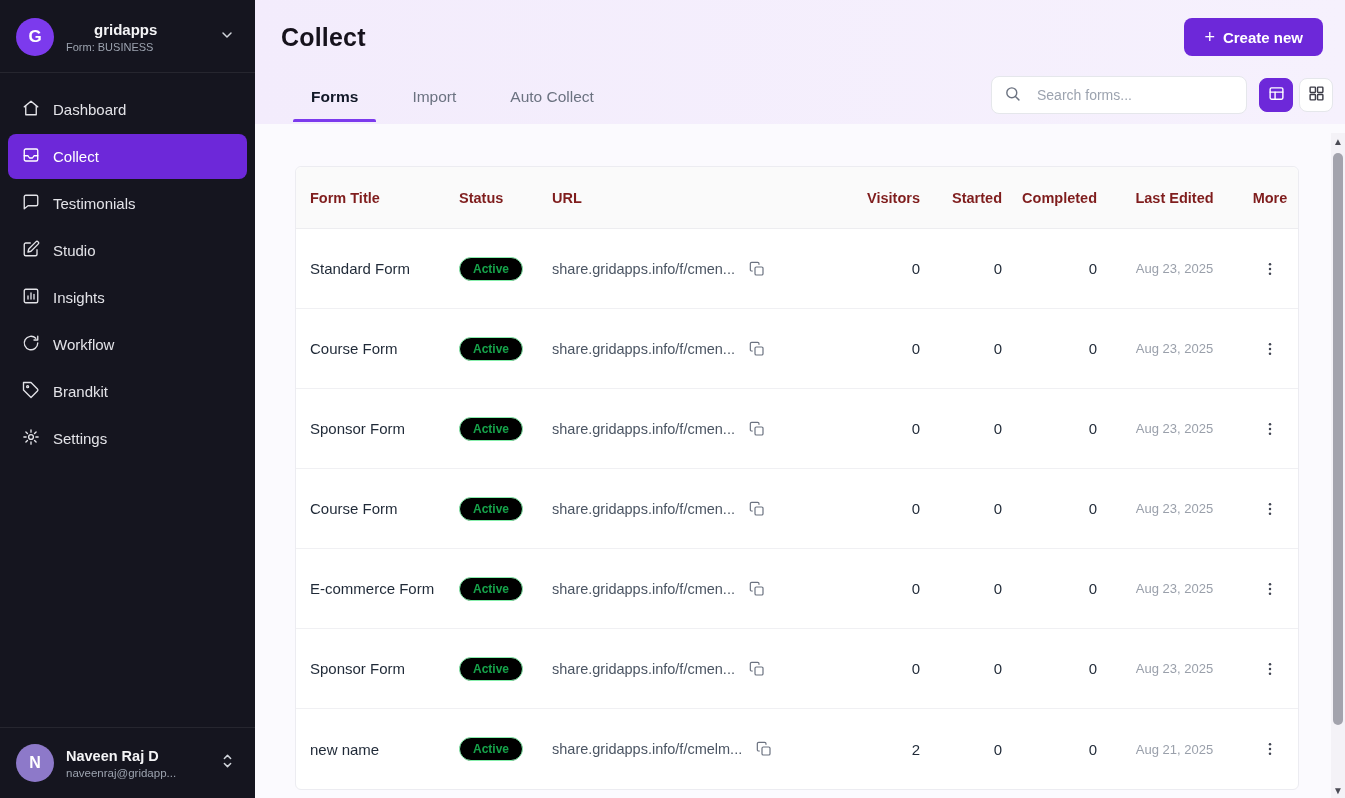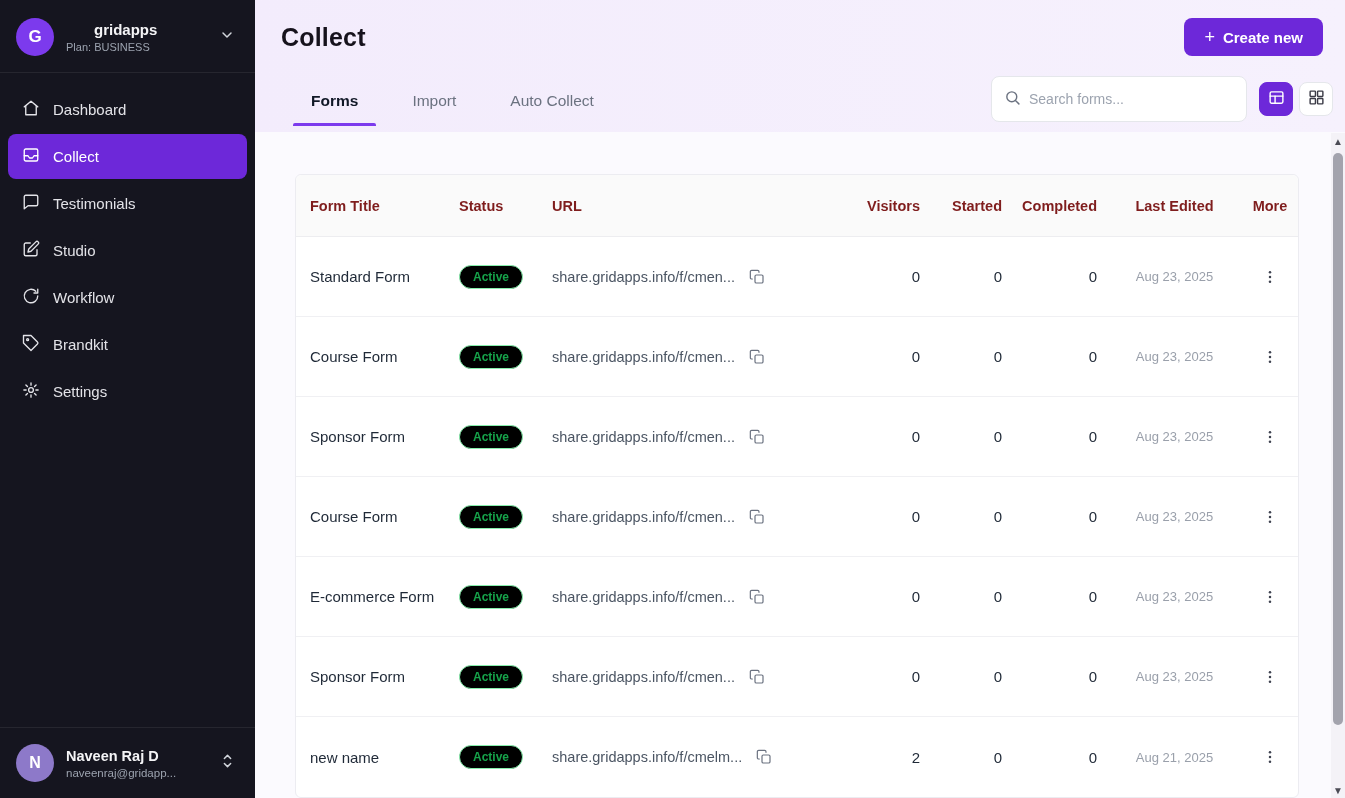--- a/index.html
+++ b/index.html
@@ -51,22 +51,22 @@
   .tabs-row { display:flex; align-items:center; justify-content:space-between;
     padding:6px 12px 0 52px; }
   .tabs { display:flex; gap:46px; }
   .tab { font-size:15.5px; color:#6b7280; padding:10px 4px 16px 4px; cursor:pointer;
     position:relative; }
   .tab.active { color:#111827; font-weight:bold; }
   .tab.active::after { content:""; position:absolute; left:-14px; right:-14px;
     bottom:0; height:3px; background:#7c3aed; border-radius:2px 2px 0 0; }
 
   .tools { display:flex; align-items:center; gap:12px; padding-bottom:10px; }
-  .search-box { display:flex; align-items:center; gap:8px; background:#fff;
-    border:1px solid #e5e7eb; border-radius:8px; padding:0 12px; width:256px; height:46px; }
+  .search-box { display:flex; align-items:center; gap:16px; background:#fff;
+    border:1px solid #e5e7eb; border-radius:8px; padding:0 12px; width:256px; height:38px; }
   .search-box svg { color:#6b7280; flex:0 0 auto; }
   .search-box input { border:none; outline:none; font-size:14px; color:#374151;
     width:100%; background:transparent; font-family:inherit; }
   .search-box input::placeholder { color:#9ca3af; }
   .view-toggle { display:flex; gap:6px; }
   .vt-btn { width:34px; height:34px; border-radius:8px; border:1px solid #e5e7eb;
     background:#fff; display:flex; align-items:center; justify-content:center;
     cursor:pointer; color:#3b3b46; }
   .vt-btn.active { background:#6d28d9; border-color:#6d28d9; color:#fff; }
 
@@ -109,21 +109,21 @@
 </head>
 <body>
 
 <div class="app">
 
   <aside class="sidebar">
     <div class="ws">
       <div class="ws-avatar">G</div>
       <div class="ws-meta">
         <div class="ws-name">gridapps</div>
-        <div class="ws-plan">Plan: BUSINESS</div>
+        <div class="ws-plan">Form: BUSINESS</div>
       </div>
       <span class="ws-chevron">
         <svg width="16" height="16" viewBox="0 0 24 24" fill="none" stroke="currentColor" stroke-width="2.2" stroke-linecap="round" stroke-linejoin="round">
             <polyline points="6 9 12 15 18 9"></polyline>
           </svg>
       </span>
     </div>
 
     <nav class="menu">
       <div class="nav-item">
@@ -145,20 +145,29 @@
               <path d="M21 15a2 2 0 0 1-2 2H8l-5 4V5a2 2 0 0 1 2-2h14a2 2 0 0 1 2 2z"></path>
             </svg></span>
         <span>Testimonials</span>
       </div>
       <div class="nav-item">
         <span><svg width="18" height="18" viewBox="0 0 24 24" fill="none" stroke="currentColor" stroke-width="1.8" stroke-linecap="round" stroke-linejoin="round">
               <path d="M11 4H5a2 2 0 0 0-2 2v13a2 2 0 0 0 2 2h13a2 2 0 0 0 2-2v-6"></path>
               <path d="M18.5 2.5a2.1 2.1 0 0 1 3 3L12 15l-4 1 1-4z"></path>
             </svg></span>
         <span>Studio</span>
+      </div>
+      <div class="nav-item">
+        <span><svg width="18" height="18" viewBox="0 0 24 24" fill="none" stroke="currentColor" stroke-width="1.8" stroke-linecap="round" stroke-linejoin="round">
+              <rect x="3" y="3" width="18" height="18" rx="2"></rect>
+              <path d="M8 16v-4"></path>
+              <path d="M12 16V8"></path>
+              <path d="M16 16v-6"></path>
+            </svg></span>
+        <span>Insights</span>
       </div>
       <div class="nav-item">
         <span><svg width="18" height="18" viewBox="0 0 24 24" fill="none" stroke="currentColor" stroke-width="1.8" stroke-linecap="round" stroke-linejoin="round">
               <path d="M21 12a9 9 0 1 1-2.6-6.3"></path>
               <polyline points="21 3 21 8 16 8"></polyline>
             </svg></span>
         <span>Workflow</span>
       </div>
       <div class="nav-item">
         <span><svg width="18" height="18" viewBox="0 0 24 24" fill="none" stroke="currentColor" stroke-width="1.8" stroke-linecap="round" stroke-linejoin="round">

